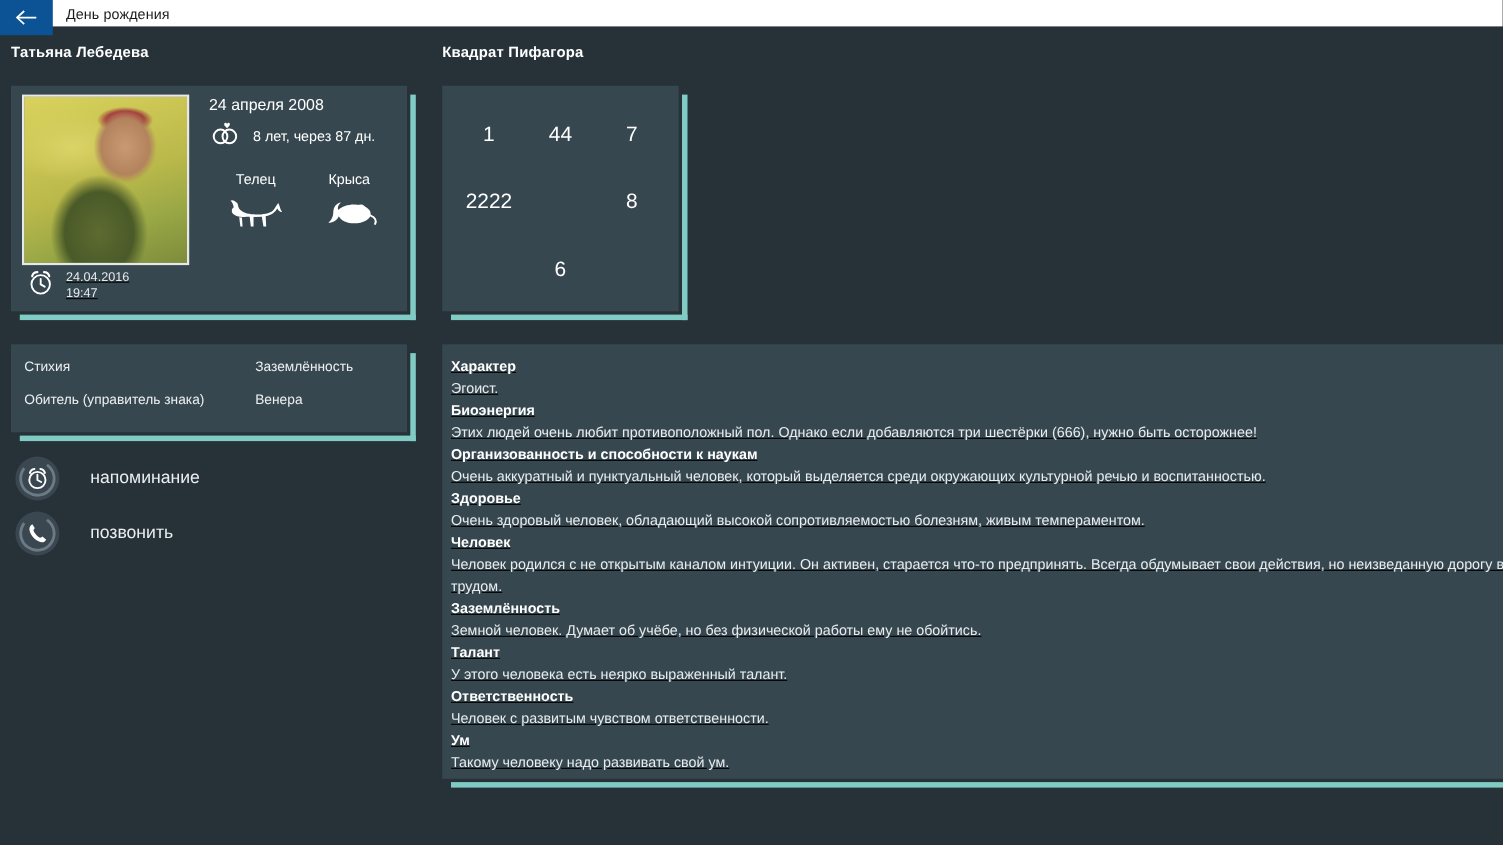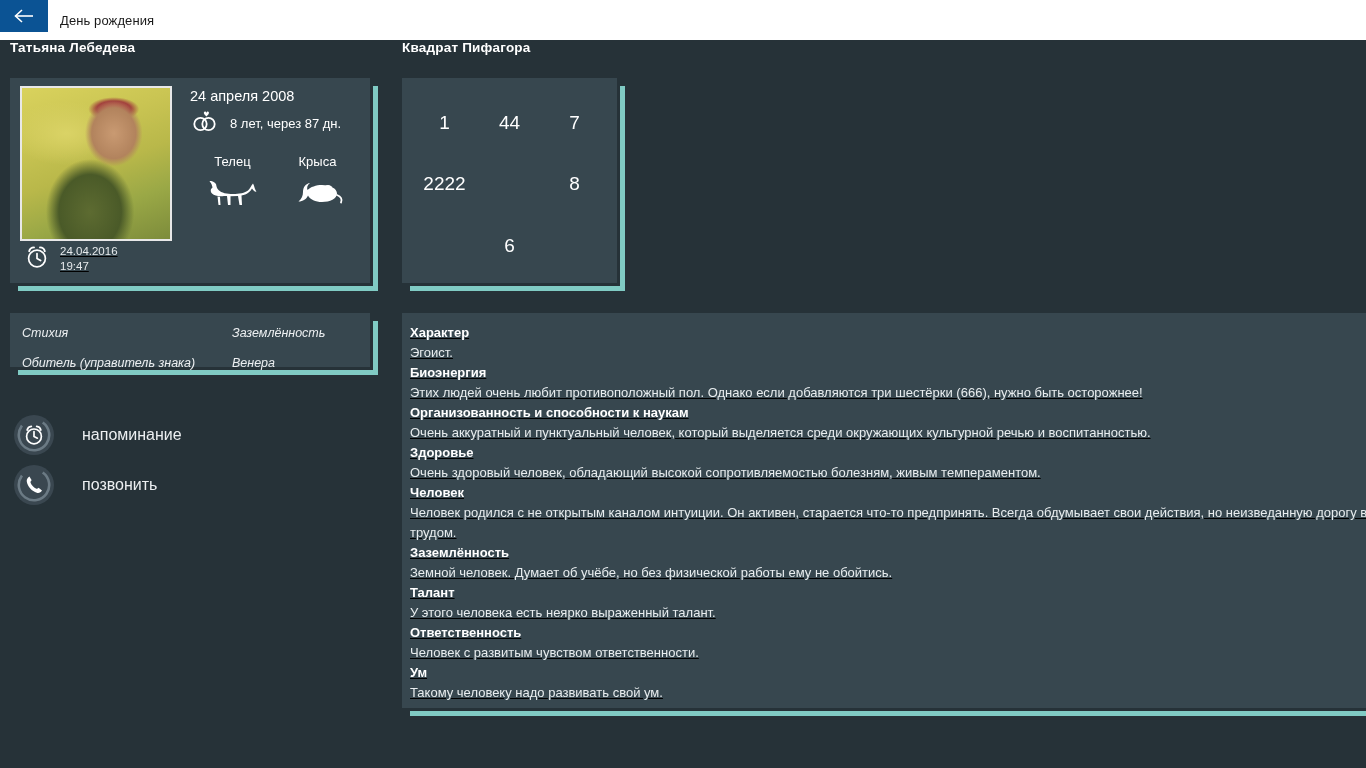--- a/index.html
+++ b/index.html
@@ -6,21 +6,21 @@
   html, body {
     width: 1366px; height: 768px;
     background: #263238;
     font-family: "Liberation Sans", sans-serif;
     overflow: hidden;
   }
 
   
   .titlebar {
     position: absolute; top: 0; left: 0;
-    width: 1366px; height: 40px;
+    width: 1366px; height: 24px;
     background: #ffffff;
     display: flex; align-items: stretch;
   }
   .back-btn {
     width: 48px; height: 32px;
     background: #0b5394;
     display: flex; align-items: center; justify-content: center;
     cursor: pointer;
   }
   .back-btn svg { display: block; }
@@ -85,21 +85,21 @@
     grid-template-columns: repeat(3, 1fr);
     grid-template-rows: repeat(3, 1fr);
     padding: 14px 10px 6px 10px;
   }
   .sq-cell {
     display: flex; align-items: center; justify-content: center;
     font-size: 19px; color: #ffffff;
   }
 
   
-  #attr-card { left: 10px; top: 313px; width: 360px; height: 54px; font-style: italic; }
+  #attr-card { left: 10px; top: 313px; width: 360px; height: 80px; }
   .attr-row {
     position: absolute; left: 12px; right: 12px;
     display: flex; font-size: 12.5px; color: #eceff1;
   }
   .attr-row .k { width: 210px; }
   .attr-row .v { flex: 1; }
   #attr-row-0 { top: 13px; }
   #attr-row-1 { top: 43px; }
 
   

